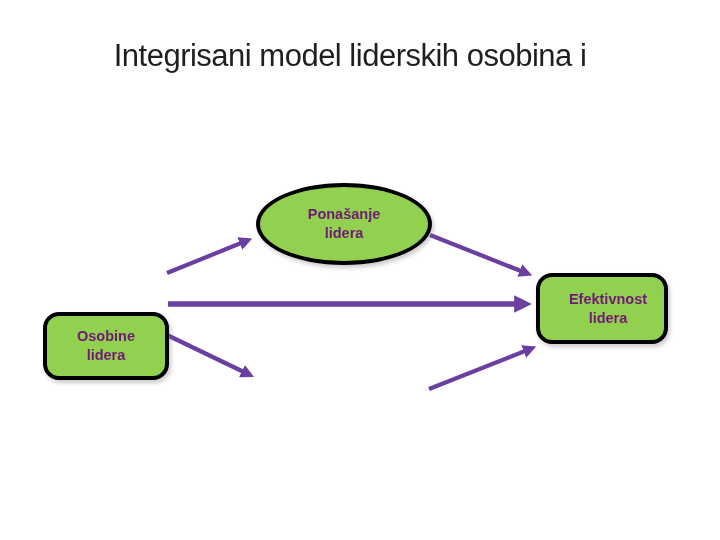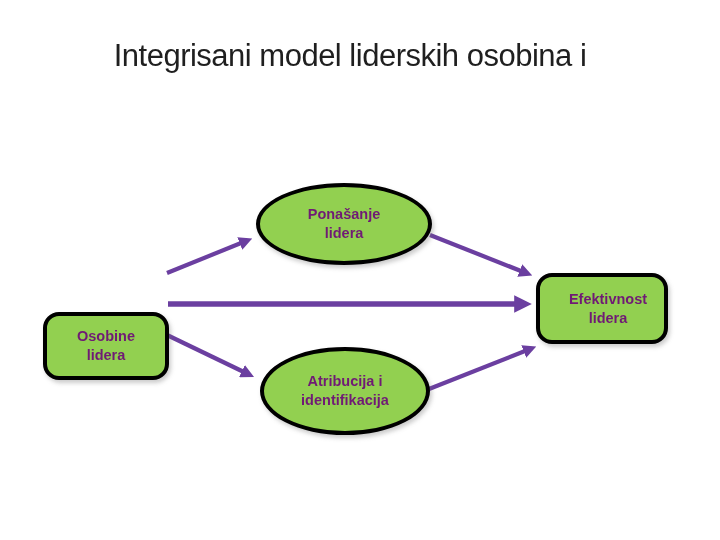--- a/index.html
+++ b/index.html
@@ -94,18 +94,14 @@
   <div class="node rounded-rect node-osobine">
     <span>Osobine
 lidera</span>
   </div>
 
   <div class="node rounded-rect node-efektivnost">
     <span>Efektivnost
 lidera</span>
   </div>
 
-  <div class="node ellipse node-atribucija">
-    <span>Atribucija i
-identifikacija</span>
-  </div>
 
 </div>
 
 </body></html>

